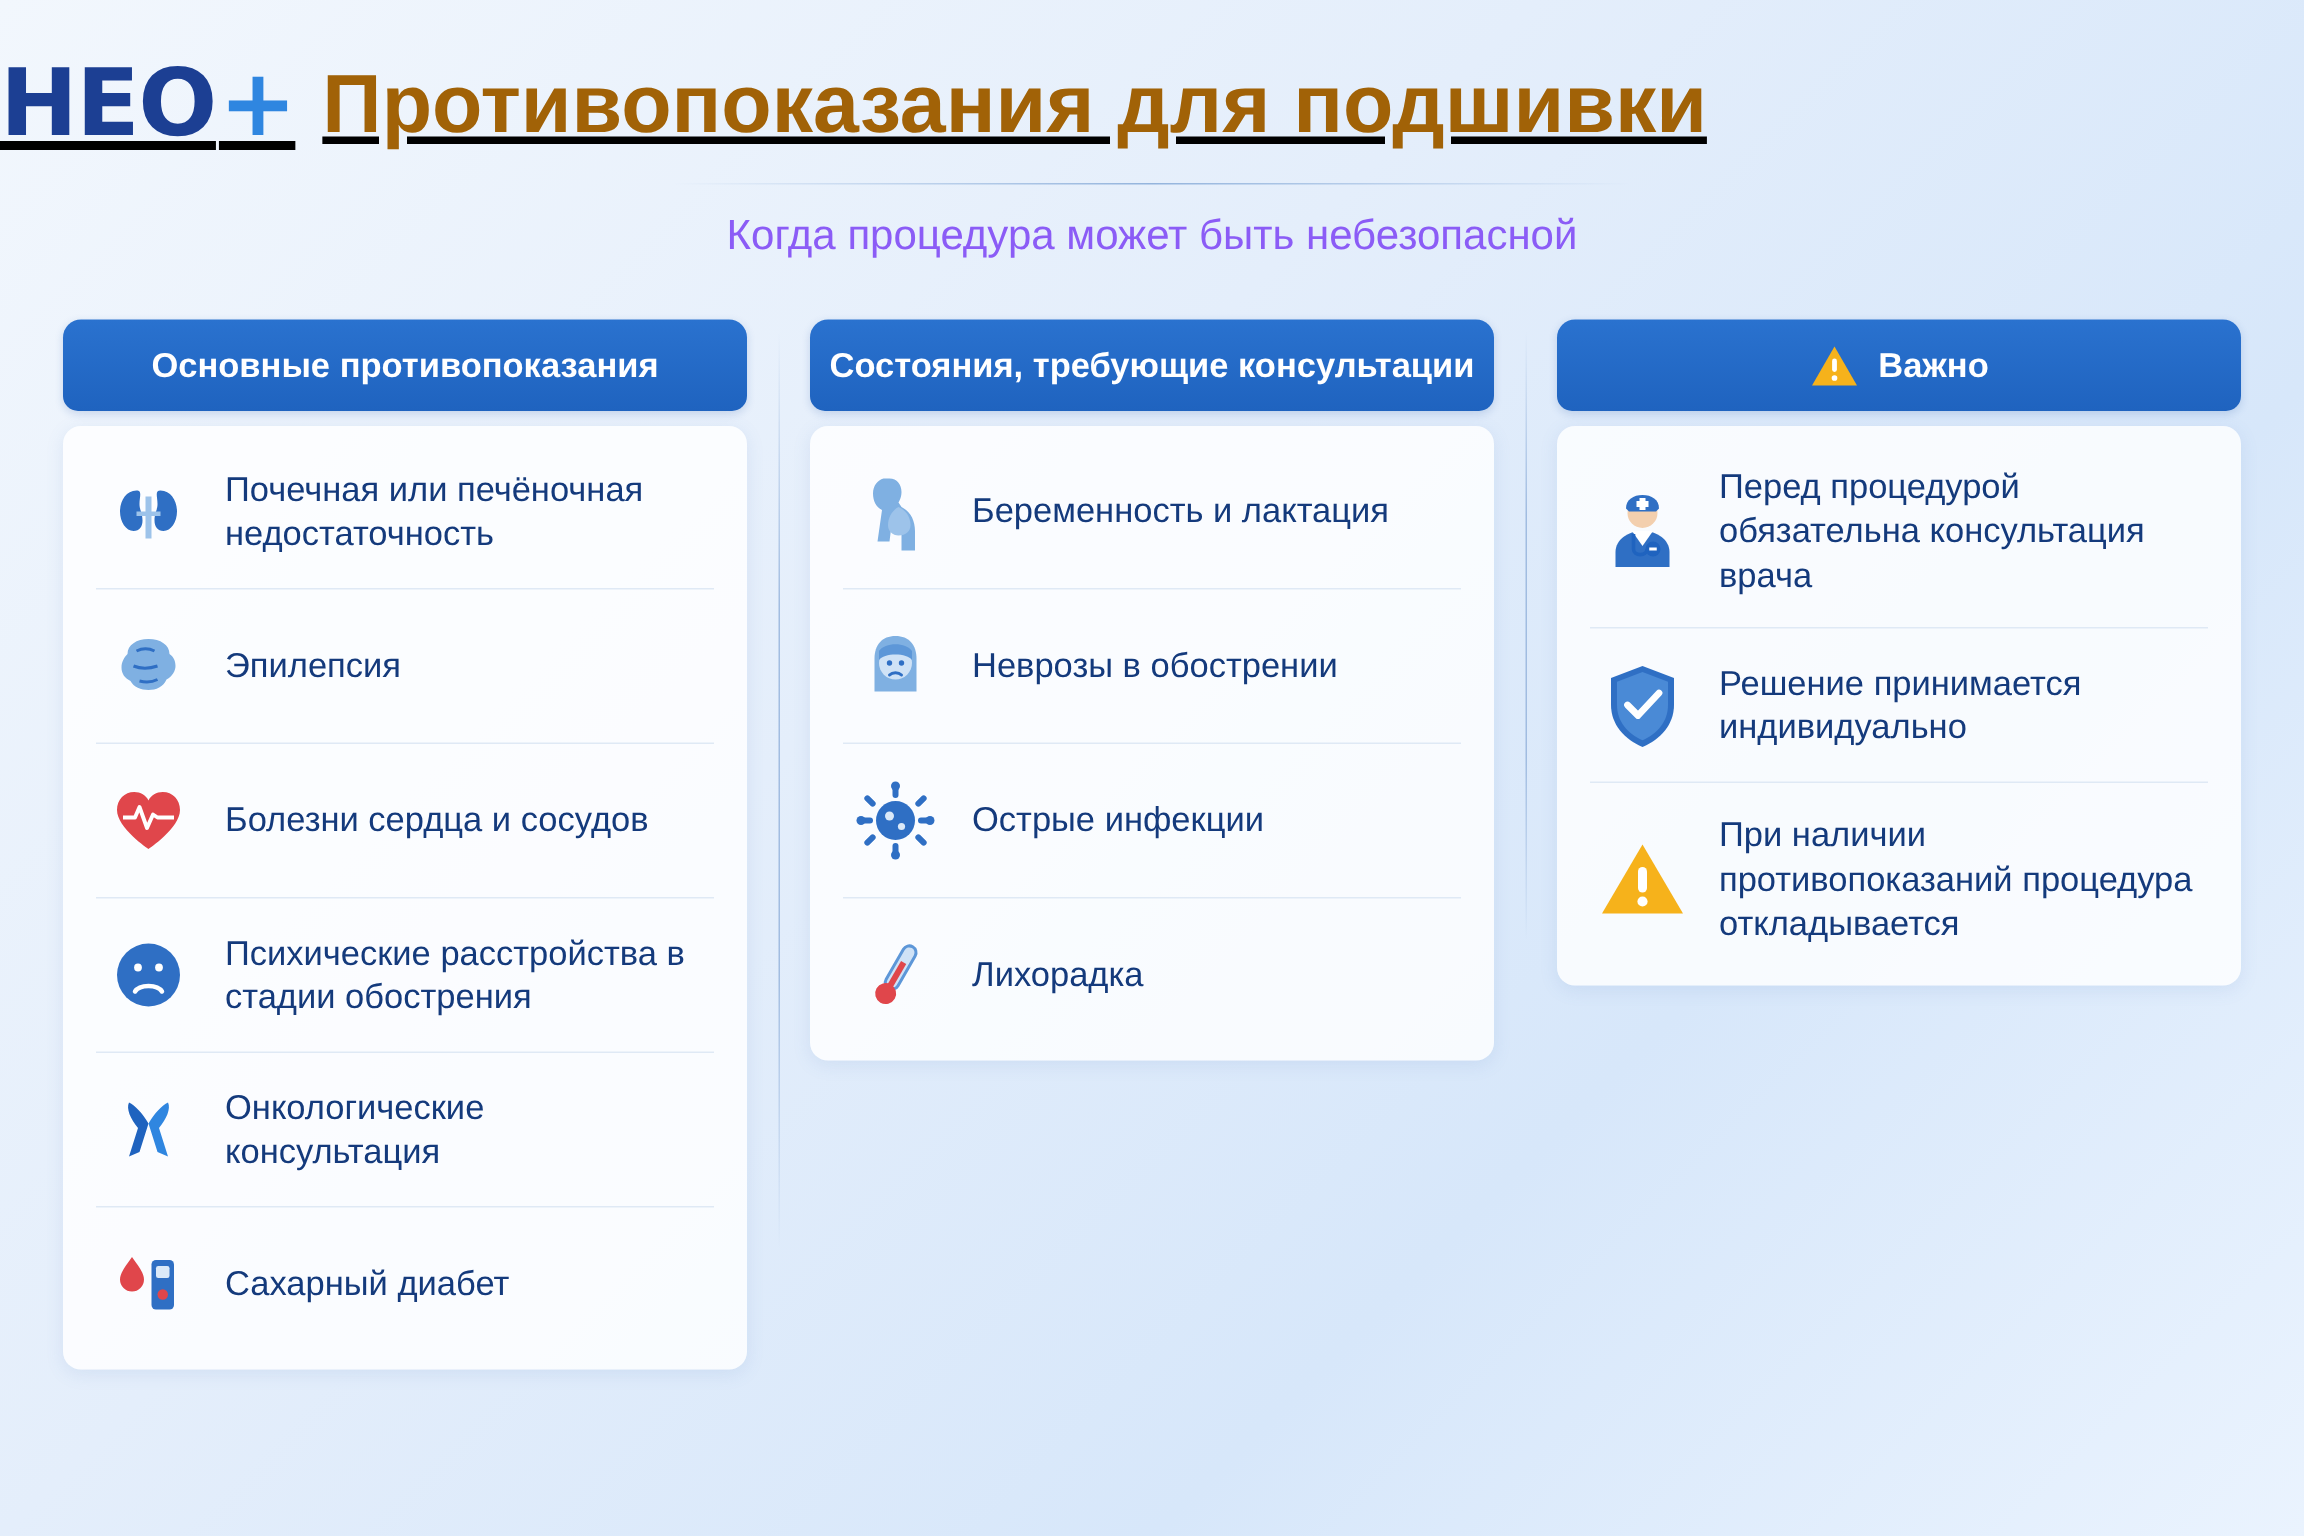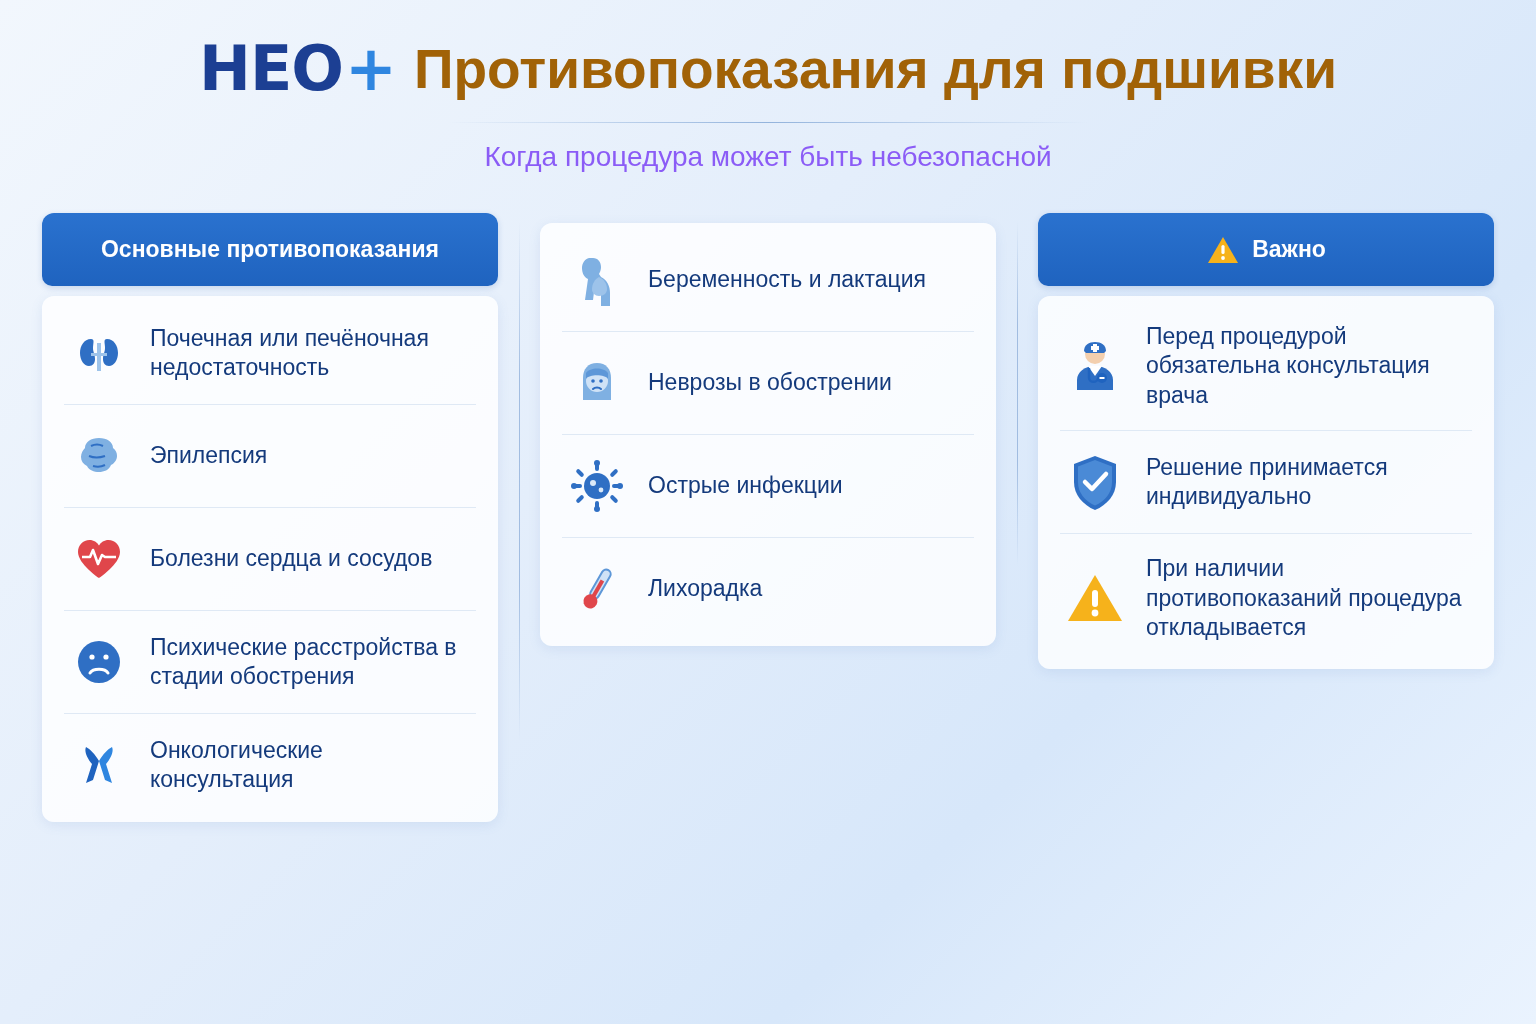--- a/index.html
+++ b/index.html
@@ -18,22 +18,22 @@
 
   
   .header {
     padding: 38px 0 0 0;
     text-align: center;
     position: relative;
   }
   .title-row {
     display: flex;
     align-items: center;
-    justify-content: center;
     gap: 18px;
+    text-decoration: underline;
   }
   .logo {
     display: flex;
     align-items: center;
     font-size: 62px;
     font-weight: bold;
     letter-spacing: -1px;
     line-height: 1;
     color: #1f3d8c;
     font-family: "DejaVu Sans", sans-serif;
@@ -80,21 +80,21 @@
     right: -22px;
     top: 8px;
     bottom: 80px;
     width: 1px;
     background: linear-gradient(to bottom, rgba(150,180,220,0), rgba(150,180,220,.85) 30%, rgba(150,180,220,.85) 70%, rgba(150,180,220,0));
   }
   .card-head {
     background: linear-gradient(to bottom, #2a72cf, #1f63bf);
     color: #ffffff;
     border-radius: 12px 12px 10px 10px;
-    height: 73px;
+    height: 61px;
     display: flex;
     align-items: center;
     justify-content: center;
     gap: 12px;
     font-size: 23px;
     font-weight: bold;
     box-shadow: 0 2px 6px rgba(30,80,160,.18);
   }
   .card-body {
     background: rgba(255,255,255,.82);
@@ -203,25 +203,39 @@
       <div class="row">
         <span class="row-icon">
           <svg width="56" height="56" viewBox="0 0 56 56">
             <path d="M28 24c-4-7-9-12-13-14-2 4 1 11 6 17l-6 19 7-3 6-19z" fill="#1f63bf"></path>
             <path d="M28 24c4-7 9-12 13-14 2 4-1 11-6 17l6 19-7-3-6-19z" fill="#2f86e0"></path>
           </svg>
         </span>
         <span class="row-text">Онкологические консультация</span>
       </div>
 
+      <div class="row">
+        <span class="row-icon">
+          <svg width="56" height="56" viewBox="0 0 56 56">
+            <path d="M17 10c5 7 8 11 8 15a8 8 0 01-16 0c0-4 3-8 8-15z" fill="#e0464b"></path>
+            <rect x="30" y="12" width="15" height="33" rx="3" fill="#2f6fc4"></rect>
+            <rect x="33" y="16" width="9" height="8" rx="1.5" fill="#dbe9f8"></rect>
+            <circle cx="37.5" cy="35" r="3.5" fill="#e0464b"></circle>
+          </svg>
+        </span>
+        <span class="row-text">Сахарный диабет</span>
+      </div>
 
     </div>
   </div>
 
   <div class="col divider">
+    <div class="card-head">
+      <span>Состояния, требующие консультации</span>
+    </div>
     <div class="card-body">
 
       <div class="row">
         <span class="row-icon">
           <svg width="56" height="56" viewBox="0 0 56 56">
             <path d="M24 6c5 0 8 4 8 9 0 4-2 7-2 7l2 3c6 3 9 9 9 16v13h-9V40c0-4-2-7-6-8l-2 16h-8l3-21c-4-2-6-6-6-11 0-5 3-9 7-10z" fill="#7fb0e2"></path>
             <path d="M30 25c5 2 8 7 8 12 0 4-3 7-8 7-4 0-7-3-7-7 0-5 3-10 7-12z" fill="#9dc3ea"></path>
           </svg>
         </span>
         <span class="row-text">Беременность и лактация</span>

